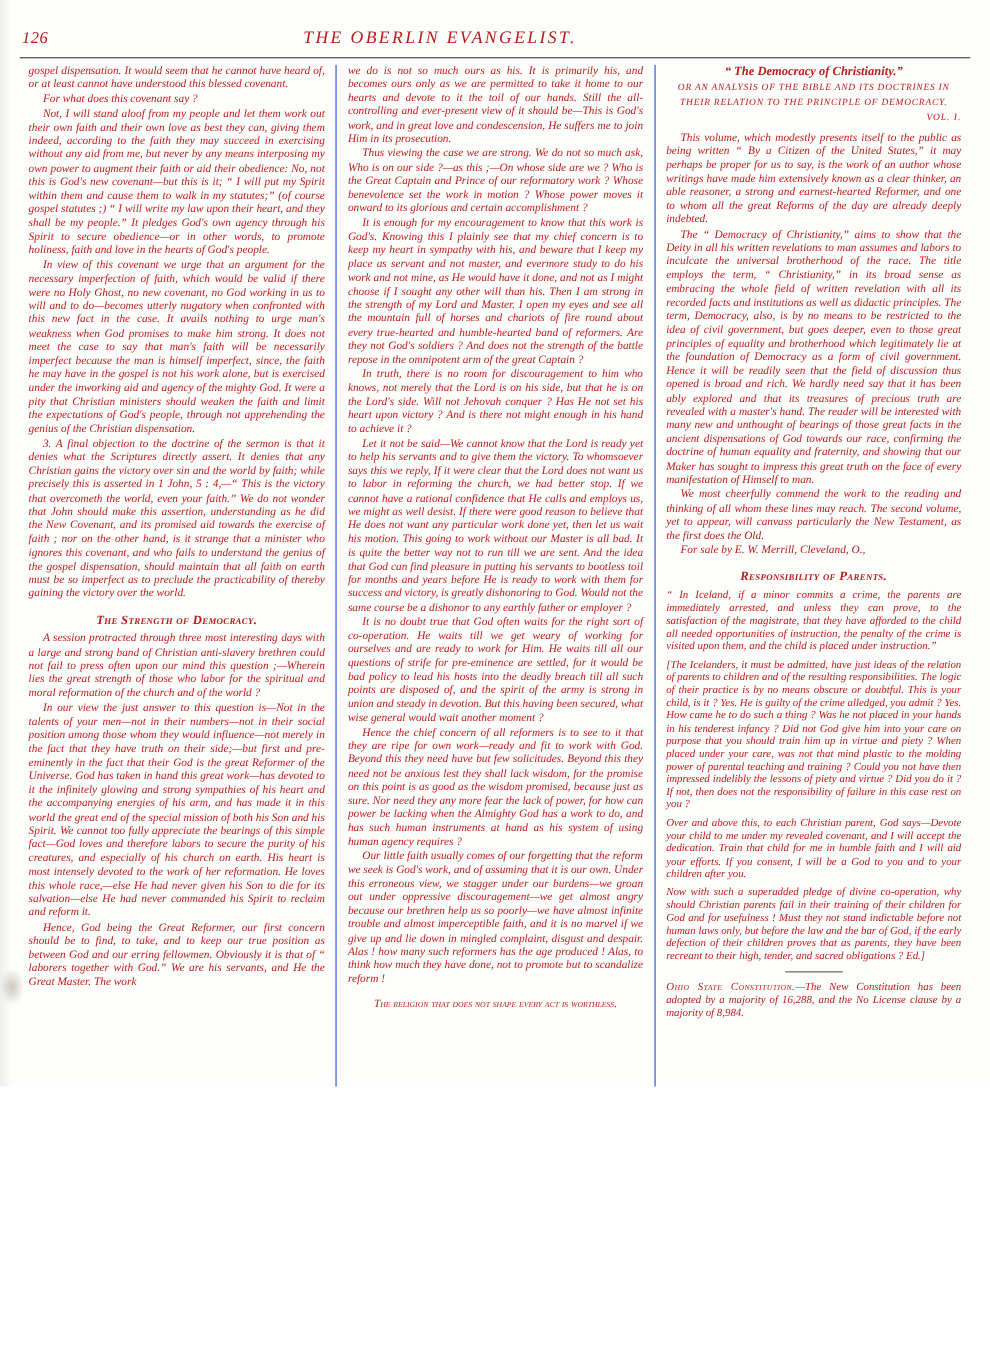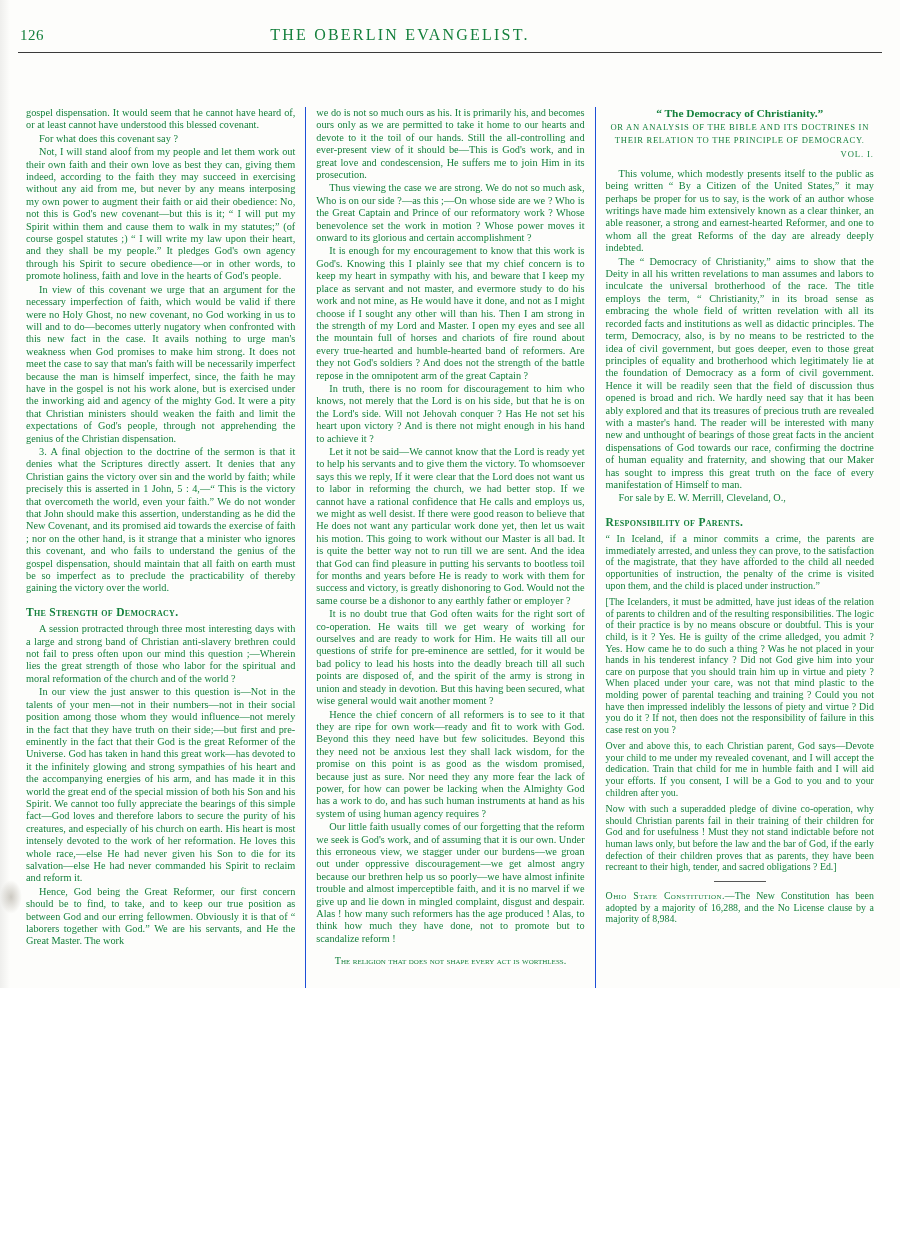--- a/index.html
+++ b/index.html
@@ -6,24 +6,25 @@
     margin: 0;
     padding: 0;
     background: #ffffff;
   }
   .page {
     position: relative;
     width: 900px;
     height: 988px;
     background: #fdfdfb;
     font-family: "Liberation Serif", serif;
-    color: #15803d;
+    color: #b91c1c;
     box-sizing: border-box;
     padding: 18px 16px 10px 16px;
     overflow: hidden;
+    font-style: italic;
   }
   
   .masthead {
     display: flex;
     align-items: flex-end;
     border-bottom: none;
     padding: 0 4px 6px 4px;
     height: 26px;
   }
   .folio {
@@ -55,33 +56,33 @@
     gap: 0;
   }
   .col {
     width: 33.33%;
     box-sizing: border-box;
     padding: 0 10px;
     font-size: 10.3px;
     line-height: 12.4px;
     text-align: justify;
     position: relative;
-    margin-top: 48px;
   }
   .col + .col { border-left: 1px solid #1d4ed8; }
 
   p {
     margin: 0 0 1px 0;
     text-indent: 13px;
     hyphens: auto;
   }
   p.noindent { text-indent: 0; }
 
   
   .sect-head {
+    text-align: center;
     font-weight: bold;
     font-size: 11.5px;
     margin: 11px 0 5px 0;
     letter-spacing: 0.3px;
     font-variant: small-caps;
   }
   .sub-head {
     text-align: center;
     font-size: 8.6px;
     letter-spacing: 0.7px;
@@ -195,20 +196,21 @@
     </div>
 
     <div class="col">
       <div class="headline-quote">“ The Democracy of Christianity.”</div>
       <div class="sub-head">OR AN ANALYSIS OF THE BIBLE AND ITS DOCTRINES IN</div>
       <div class="sub-head">THEIR RELATION TO THE PRINCIPLE OF DEMOCRACY.</div>
       <div class="vol-line">VOL. I.</div>
 
       <p>This volume, which  modestly  presents itself to the public as being  written  “ By  a  Citizen  of  the  United States,”  it may perhaps  be  proper for us to say, is the work of an author whose writings have made him extensively  known  as  a  clear  thinker, an able  reasoner, a strong  and  earnest-hearted Reformer, and one to whom all the great Reforms of the day are  already deeply indebted.</p>
       <p>The “ Democracy of Christianity,”  aims  to  show  that the Deity in all his written  revelations  to man assumes and labors to inculcate the  universal  brotherhood  of the race.   The title employs  the  term,  “ Christianity,”  in its broad sense as embracing  the  whole  field of written revelation with all its recorded facts and institutions as well as didactic principles.  The term, Democracy, also, is by no means to be restricted to the idea  of civil government, but goes deeper, even to those  great principles of equality and brotherhood which legitimately lie at the foundation of Democracy as a form of  civil government.  Hence it will be readily seen that the field  of discussion thus opened is  broad  and  rich.   We  hardly need say that it  has been ably explored  and  that  its  treasures of precious truth are revealed  with a master's hand.   The reader will be interested with many new  and  unthought of  bearings of those great facts in the ancient dispensations of  God towards our race, confirming the doctrine of human equality and fraternity, and showing that our Maker has sought to impress  this great truth on the face of every manifestation of Himself to man.</p>
+      <p>We most cheerfully commend the  work  to the reading and thinking of all whom these  lines  may reach.   The second volume, yet to  appear,  will canvass particularly the New Testament, as the first does the Old.</p>
       <p>For sale by E. W. Merrill, Cleveland, O.,</p>
 
       <div class="sect-head">Responsibility of Parents.</div>
 
       <div class="blockquote">“ In Iceland, if a minor commits a crime, the parents are immediately  arrested, and unless  they  can  prove, to the satisfaction of  the  magistrate, that they have afforded to the child all  needed  opportunities  of instruction, the penalty of  the  crime  is visited upon them, and the child is placed under instruction.”</div>
       <div class="bracketed">[The Icelanders, it must be admitted, have just ideas of the relation of parents to  children  and of the resulting responsibilities.   The  logic  of  their  practice is by no means obscure or doubtful.    This  is  your  child, is it ?  Yes.   He is  guilty  of  the  crime alledged, you admit ?  Yes.   How came he to do  such  a  thing ?   Was he not placed in your hands in his tenderest infancy ?   Did not God give him into your  care  on  purpose that you should train him up in  virtue and piety ?   When placed under your care, was not that mind plastic to the molding power of parental teaching  and  training ?   Could  you  not have then  impressed  indelibly the  lessons  of  piety and virtue ?   Did you do it ?   If  not,  then  does  not the responsibility of failure in this case rest on you ?</div>
       <div class="bracketed">Over and above this, to  each Christian parent, God says—Devote your child  to  me under my revealed covenant, and I will accept  the  dedication.   Train that child for me in humble faith and I will aid your efforts.   If you consent, I will be a God to  you and to your children after you.</div>
       <div class="bracketed">Now with such a superadded pledge of divine co-operation, why should Christian  parents fail in their training of their children for God and for usefulness !   Must they not stand indictable before not  human  laws only, but before the law and  the  bar  of God, if the early defection of their children proves that  as  parents, they have been recreant to their high, tender, and sacred obligations ? Ed.]</div>
 
       <div class="smallrule"></div>

